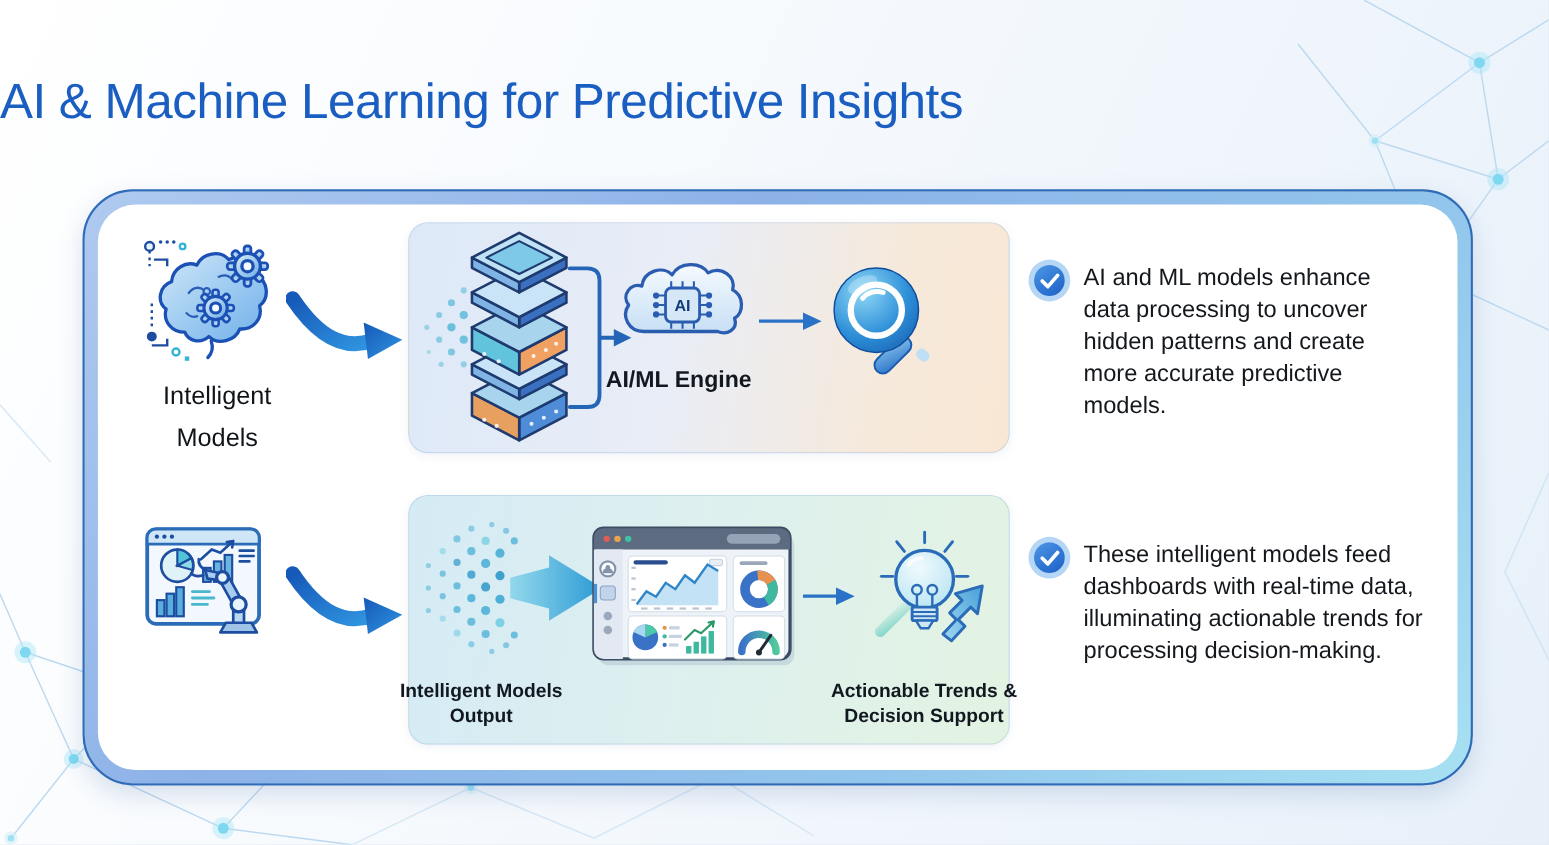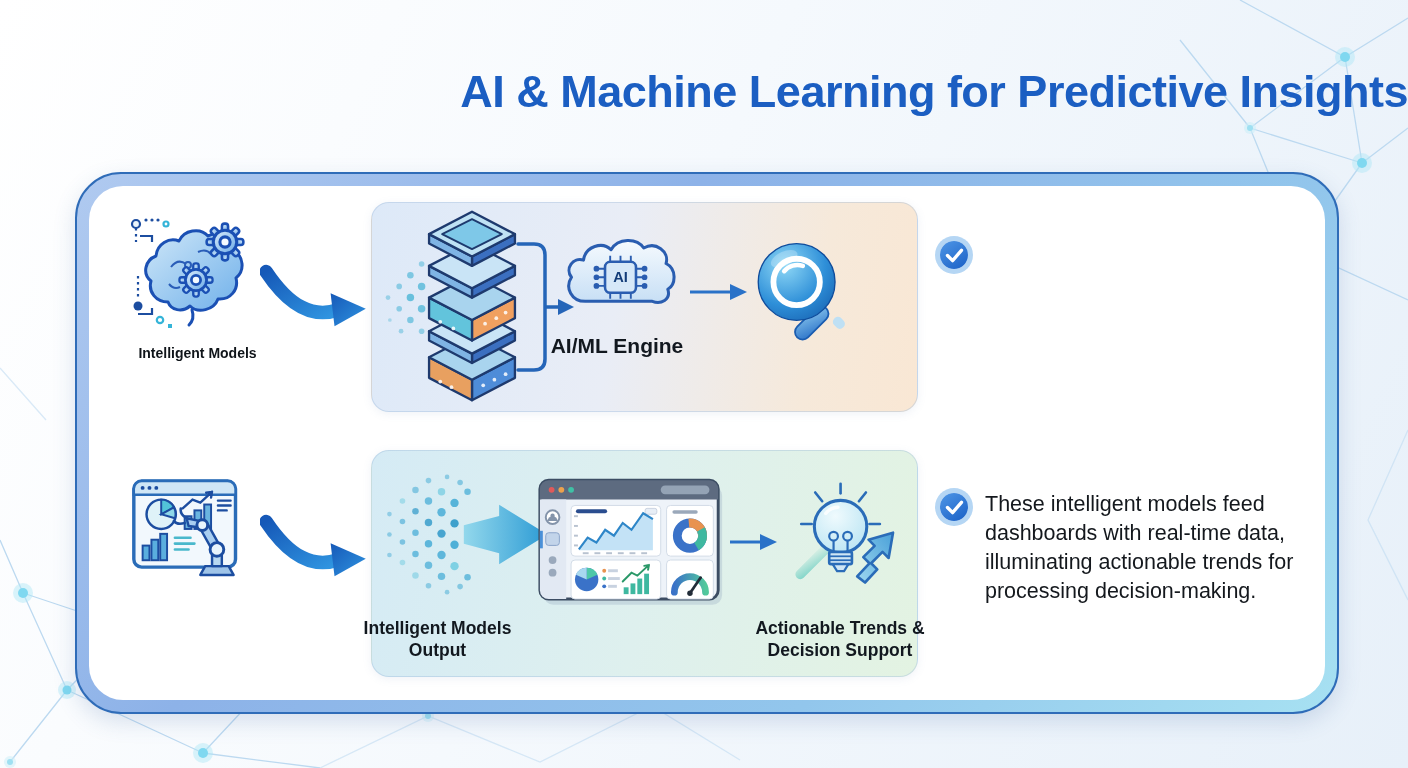--- a/index.html
+++ b/index.html
@@ -1,35 +1,35 @@
 <!DOCTYPE html>
 <html><head>
 <meta charset="utf-8">
 <style>
   html,body{margin:0;padding:0;background:#dfe7f0}
   .stage{position:relative;width:1408px;height:768px;overflow:hidden;
     background:linear-gradient(115deg,#ffffff 0%,#f5f9fd 45%,#e7f0f9 100%);
     font-family:"Liberation Sans",sans-serif;}
   .abs{position:absolute}
   svg{display:block}
-  .title{left:0;right:0;top:66px;text-align:right;font-size:45px;font-weight:700;
+  .title{left:0;right:0;top:66px;text-align:left;font-size:45px;font-weight:400;
     color:#1b5ec2;letter-spacing:-.5px}
   .net{left:0;top:0;z-index:0}
   .fg{z-index:1}
   .frame{left:75px;top:172px;width:1260px;height:538px;border-radius:46px;
     background:linear-gradient(135deg,#b0caf0 0%,#8db2e8 35%,#92c6ec 70%,#a7e1f2 100%);
     border:2px solid #2f6cb8;box-shadow:0 8px 22px rgba(60,100,160,.18)}
   .frame-inner{position:absolute;inset:12px;background:#ffffff;border-radius:34px}
   .panel{border-radius:18px;border:1px solid rgba(150,180,215,.35);
     box-shadow:0 2px 8px rgba(120,150,190,.12)}
   #panel1{left:371px;top:202px;width:545px;height:208px;
     background:linear-gradient(100deg,#dde9f8 0%,#e9edf6 45%,#f6e9da 80%,#f9e7d4 100%)}
   #panel2{left:371px;top:450px;width:545px;height:225px;
     background:linear-gradient(100deg,#d5ebf5 0%,#def0ee 50%,#e3f3e2 100%)}
-  .big-label{font-size:14px;font-weight:700;color:#0f1419;line-height:27px;text-align:center}
+  .big-label{font-size:23px;font-weight:400;color:#0f1419;line-height:38px;text-align:center}
   .big-label.left{text-align:left}
   .cap{font-weight:700;color:#12181f;text-align:center}
   .cap1{font-size:21px;line-height:23px}
   .cap2{font-size:17.5px;line-height:22px}
   .bullet-text{font-size:21.5px;color:#14181d;line-height:29px}
   .check{width:28px;height:28px;border-radius:50%;
     background:linear-gradient(145deg,#4e96e6,#1a60c6);box-shadow:0 0 0 5px #b5d6f4}
 </style>
 </head>
 <body>
@@ -268,20 +268,21 @@
     <path d="M36,40 a19,19 0 0 1 21,-6" stroke="#ffffff" stroke-width="5" fill="none" stroke-linecap="round"></path>
     <ellipse cx="36" cy="26" rx="16" ry="8" fill="#ffffff" opacity=".25" transform="rotate(-25 36 26)"></ellipse>
   </svg>
 
 
   <div class="abs fg check" style="left:940px;top:241px">
     <svg width="28" height="28" viewBox="0 0 30 30">
         <path d="M8,15.5 l5.5,5.5 l9.5,-11" stroke="#fff" stroke-width="3.6" fill="none" stroke-linecap="round" stroke-linejoin="round"></path>
       </svg>
   </div>
+  <div class="abs fg bullet-text" style="left:985px;top:238px;width:305px">AI and ML models enhance data processing to uncover hidden patterns and create more accurate predictive models.</div>
 
   <svg class="abs fg" style="left:126px;top:466px" width="132" height="122" viewBox="0 0 135 122">
     <rect x="8" y="14" width="104" height="88" rx="8" fill="#f2f8fd" stroke="#2a6cb8" stroke-width="3.5"></rect>
     <path d="M8,22 a8,8 0 0 1 8,-8 h88 a8,8 0 0 1 8,8 v6 h-104 Z" fill="#cfe6f6" stroke="#2a6cb8" stroke-width="2.5"></path>
     <circle cx="17" cy="21" r="2" fill="#1c4da0"></circle>
       <circle cx="24" cy="21" r="2" fill="#1c4da0"></circle>
       <circle cx="31" cy="21" r="2" fill="#1c4da0"></circle>
     <circle cx="36" cy="48" r="15" fill="#dff2f8" stroke="#1c4da0" stroke-width="2.5"></circle>
     <path d="M36,48 L36,33 A15,15 0 0 1 49,41 Z" fill="#52c4d8" stroke="#1c4da0" stroke-width="2"></path>
     <path d="M36,48 L49,41 A15,15 0 0 1 50,52 Z" fill="#8fd8e8" stroke="#1c4da0" stroke-width="2"></path>

